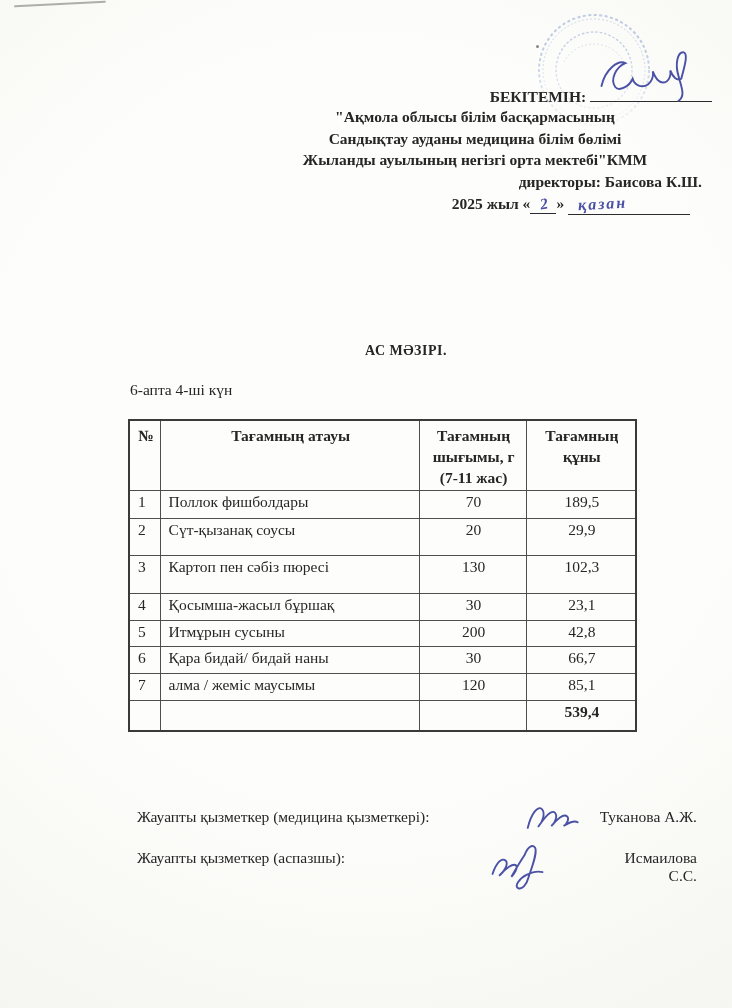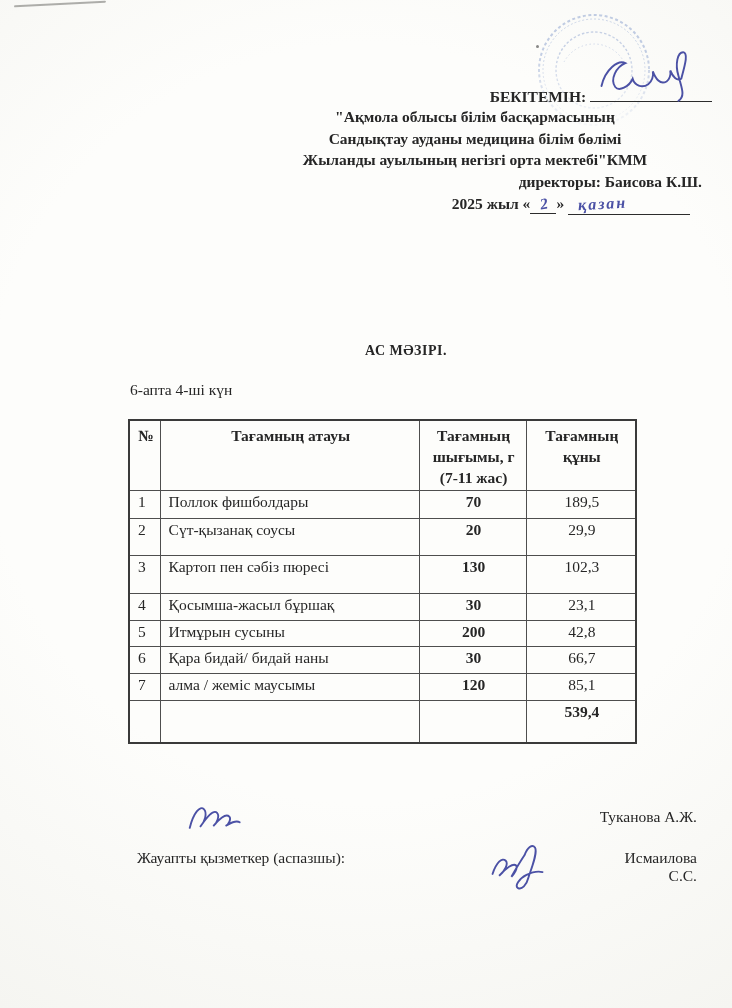--- a/index.html
+++ b/index.html
@@ -35,25 +35,25 @@
 
   
   .menu-table{left:128px;top:419px;border-collapse:collapse;table-layout:fixed;background:transparent;}
   .menu-table td,.menu-table th{border:1px solid #4e4e4e;padding:2px 6px 2px 8px;vertical-align:top;font-size:15.5px;overflow:hidden;}
   .menu-table{border:2px solid #3a3a3a;}
   .menu-table th{font-weight:bold;text-align:center;white-space:pre-line;line-height:21px;padding-top:4px;}
   .col-no{width:29px;}
   .col-name{width:259px;}
   .col-grams{width:107px;}
   .col-cost{width:110px;}
-  .cell-grams{text-align:center;font-weight:bold;}
+  .cell-grams{text-align:center;font-weight:normal;}
   .cell-cost{text-align:center;}
   .cell-total{text-align:center;font-weight:bold;}
   tr.h28{height:28px;} tr.h37{height:37px;} tr.h38{height:38px;} tr.h27{height:27px;}
-  tr.h26{height:26px;} tr.h30{height:42px;}
+  tr.h26{height:26px;} tr.h30{height:30px;}
 
   
   .signer{left:137px;width:560px;display:flex;align-items:flex-start;font-size:15.5px;}
   .signer-label{width:338px;}
   .signer-sig{width:120px;position:relative;height:26px;}
   .signer-name{flex:1;text-align:right;}
   .s1{top:808px;}
   .s2{top:849px;}
   .s1 .signer-sig svg{position:absolute;left:48px;top:-12px;}
   .s2 .signer-sig svg{position:absolute;left:10px;top:-10px;}
@@ -163,20 +163,21 @@
   <tr class="h30">
     <td></td>
     <td></td>
     <td></td>
     <td class="cell-total">539,4</td>
   </tr>
 </tbody>
   </table>
 
 <div class="abs signer s1">
+  <span class="signer-label">Жауапты қызметкер (медицина қызметкері):</span>
   <span class="signer-sig">
     <svg width="66" height="44" viewBox="0 0 70 45">
       <path d="M5 33 C9 17 16 9 20 13 C24 17 21 27 16 32 C23 22 30 13 34 17 C37 20 34 28 30 31 C36 24 43 17 47 21 C49 23 47 29 43 31 C47 29 53 24 58 27" fill="none" stroke="#4b51a5" stroke-width="2" stroke-linecap="round"></path>
     </svg>
   </span>
   <span class="signer-name">Туканова А.Ж.</span>
 </div>
 
 <div class="abs signer s2">
   <span class="signer-label">Жауапты қызметкер (аспазшы):</span>

